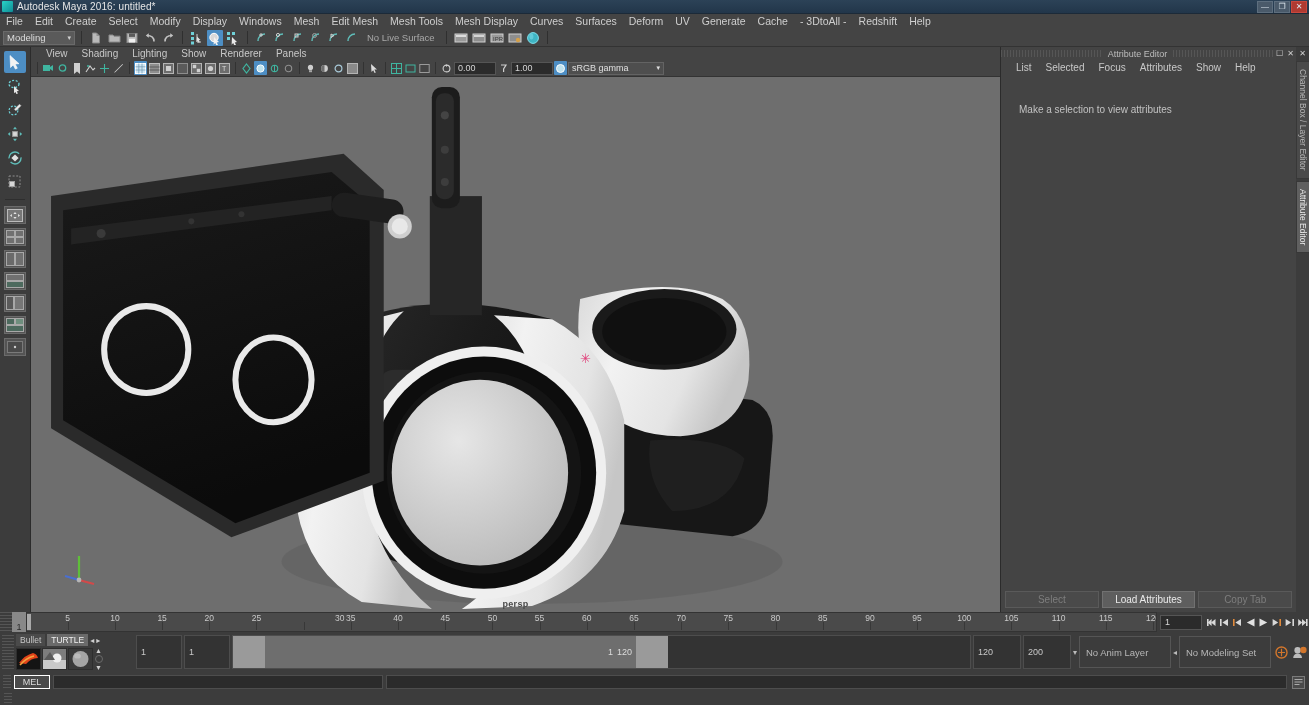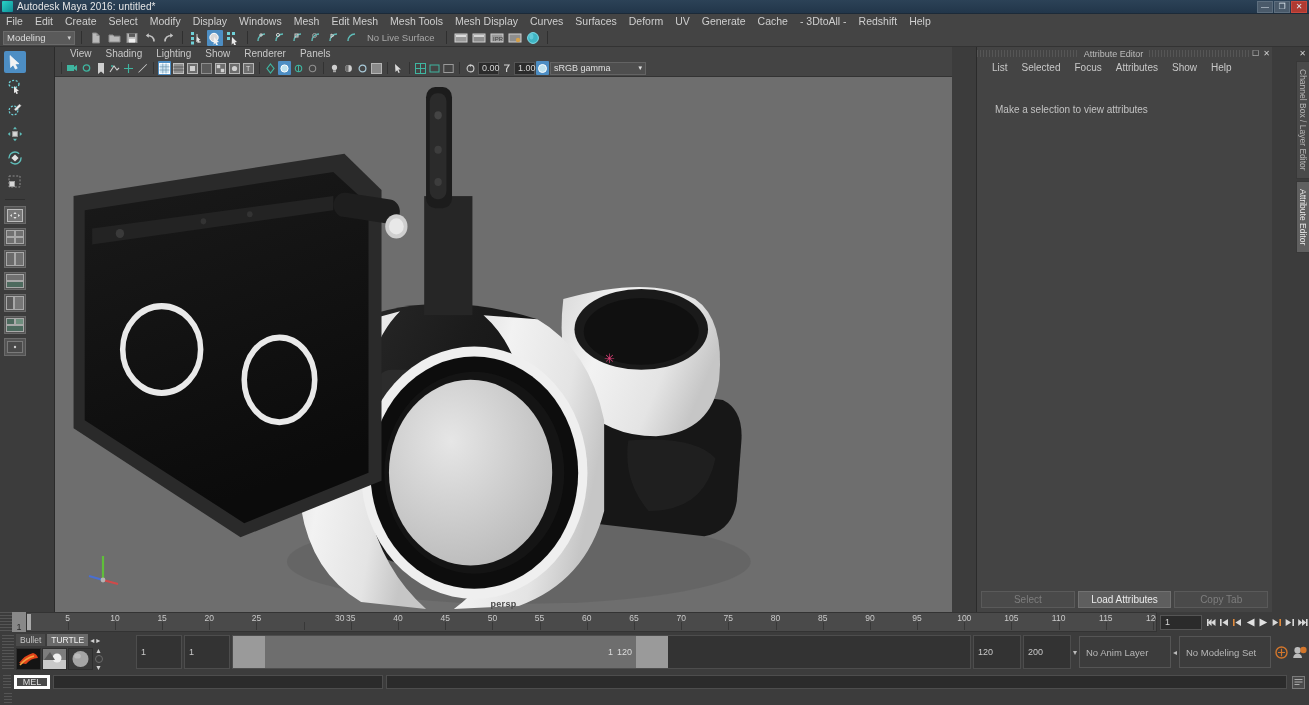--- a/index.html
+++ b/index.html
@@ -33,38 +33,38 @@
     width:72px; height:14px; background:#5a5a5a; border:1px solid #6a6a6a;
     display:flex; align-items:center; padding:0 3px; font-size:9.5px; color:#dcdcdc;
   }
   .menuset .caret { margin-left:auto; font-size:7px; color:#cfcfcf; }
   .sep { width:1px; height:13px; background:#2f2f2f; margin:0 4px; }
   .tbtn { width:16px; height:16px; display:flex; align-items:center; justify-content:center; }
   .tbtn.on { background:#4d8ec4; border-radius:1px; }
   .nolive { font-size:9.5px; color:#a8a8a8; padding:0 5px; white-space:nowrap;}
 
   
-  .bodyrow { display:flex; flex:1 1 auto; min-height:0;gap:24px; }
+  .bodyrow { display:flex; flex:1 1 auto; min-height:0; }
 
   
   .toolbox { width:30px; background:#3c3c3c; display:flex; flex-direction:column; align-items:center; padding-top:4px; gap:2px; flex:0 0 30px;}
   .tool { width:22px; height:22px; border-radius:2px; display:flex; align-items:center; justify-content:center; }
   .tool.active { background:#4d8ec4; }
   .tool svg { display:block; }
   .tool-div { width:20px; height:1px; background:#2e2e2e; margin:4px 0; }
   .lay { width:22px; height:18px; background:#545454; border:1px solid #6b6b6b; margin-bottom:2px; display:flex; align-items:center; justify-content:center;}
 
   
   .viewpanel { flex:1 1 auto; display:flex; flex-direction:column; min-width:0; border-left:1px solid #2b2b2b; }
   .vp-menubar { height:13px; background:#444; display:flex; align-items:center; padding-left:8px; gap:0; flex:0 0 13px;}
   .vp-menu { padding:0 7px; font-size:10px; color:#c8c8c8; line-height:13px;}
   .vp-toolbar { height:17px; background:#444; display:flex; align-items:center; gap:1px; padding:0 3px; flex:0 0 17px; border-bottom:1px solid #333;}
   .vb { width:13px; height:14px; display:flex; align-items:center; justify-content:center;}
   .vb.on { background:#4d8ec4; border-radius:1px; }
-  .numfield { width:21px; height:13px; background:#2b2b2b; border:1px solid #555; color:#d5d5d5; font-size:9px; text-align:left; padding-left:3px; line-height:11px; }
+  .numfield { width:42px; height:13px; background:#2b2b2b; border:1px solid #555; color:#d5d5d5; font-size:9px; text-align:left; padding-left:3px; line-height:11px; }
   .gammasel { width:96px; height:13px; background:#4e4e4e; border:1px solid #636363; display:flex; align-items:center; padding:0 3px; font-size:9px; color:#e0e0e0;}
   .gammasel .caret { margin-left:auto; font-size:7px;}
   .vsep { width:1px; height:12px; background:#323232; margin:0 3px;}
 
   
   .viewport { position:relative; flex:1 1 auto; background:#6e6e6e; overflow:hidden; }
   .persp-label { position:absolute; left:0; right:0; bottom:3px; text-align:center; font-size:9px; color:#4a4a4a; font-weight:bold; letter-spacing:.3px;}
   .axis { position:absolute; left:30px; bottom:22px; width:40px; height:40px;}
   .pivot { position:absolute; color:#e0407a; font-size:13px; line-height:1; }
 
@@ -112,21 +112,21 @@
   .sh-ic { width:25px; height:22px; border:1px solid #2e2e2e; }
   .rng-field { height:34px; background:#333; border:1px solid #4d4d4d; font-size:9px; color:#c8c8c8; display:flex; align-items:center; padding:0 4px;}
   .rng-track { flex:1 1 auto; height:34px; background:#333; border:1px solid #4d4d4d; position:relative; display:flex; align-items:center;}
   .rng-bar { position:absolute; height:100%; background:#6e6e6e; display:flex; align-items:center;}
   .rng-handle { width:32px; height:100%; background:#9a9a9a;}
   .combo { height:32px; min-width:92px; background:#3c3c3c; border:1px solid #555; display:flex; align-items:center; padding:0 6px; font-size:9.5px; color:#b8b8b8;}
   .cbtn { width:16px; height:16px; display:flex; align-items:center; justify-content:center;}
 
   
   .cmdrow { height:20px; background:#3c3c3c; display:flex; align-items:center; gap:3px; padding:0 3px; flex:0 0 20px;}
-  .mel-lab { width:36px; height:14px; background:#4a4a4a; border:3px solid #ffffff; font-size:9px; color:#dcdcdc; display:flex; align-items:center; justify-content:center;}
+  .mel-lab { width:36px; height:14px; background:#4a4a4a; border:1px solid #ffffff; font-size:9px; color:#dcdcdc; display:flex; align-items:center; justify-content:center;}
   .mel-in { width:330px; height:14px; background:#2b2b2b; border:1px solid #4d4d4d;}
   .mel-out { flex:1 1 auto; height:14px; background:#2b2b2b; border:1px solid #4d4d4d;}
   .helpline { height:13px; background:#3c3c3c; display:flex; align-items:center; padding:0 4px; flex:0 0 13px;}
   .helpline .bar { flex:1; height:11px; background:#3c3c3c; }
 </style>
 </head>
 <body>
 
 <div class="app">
 

